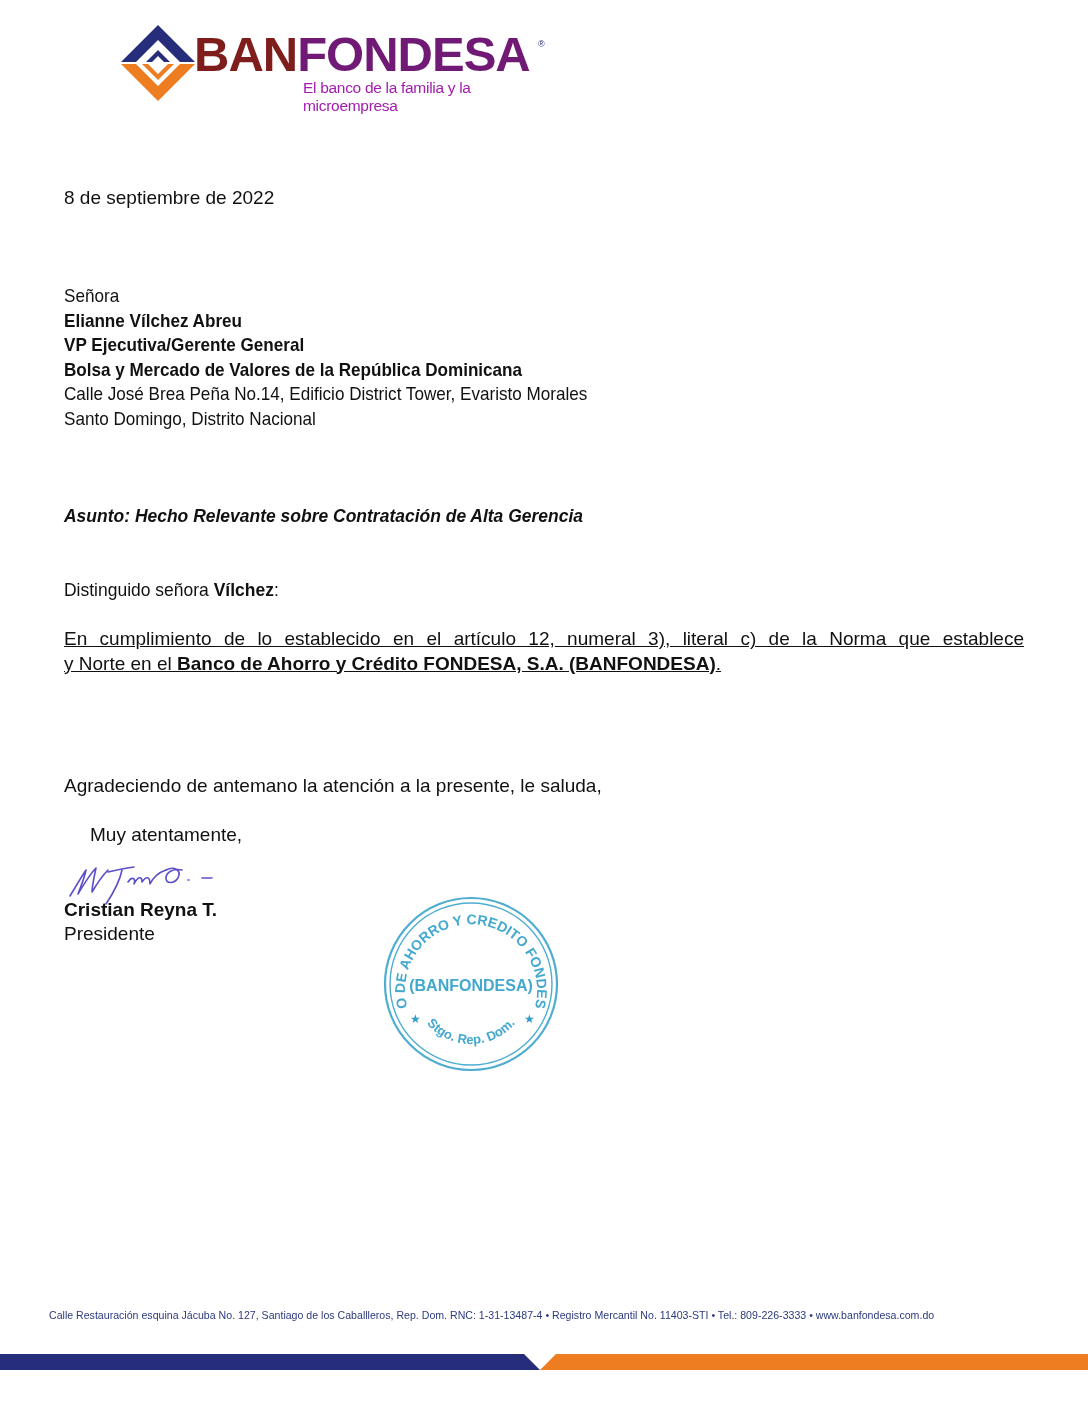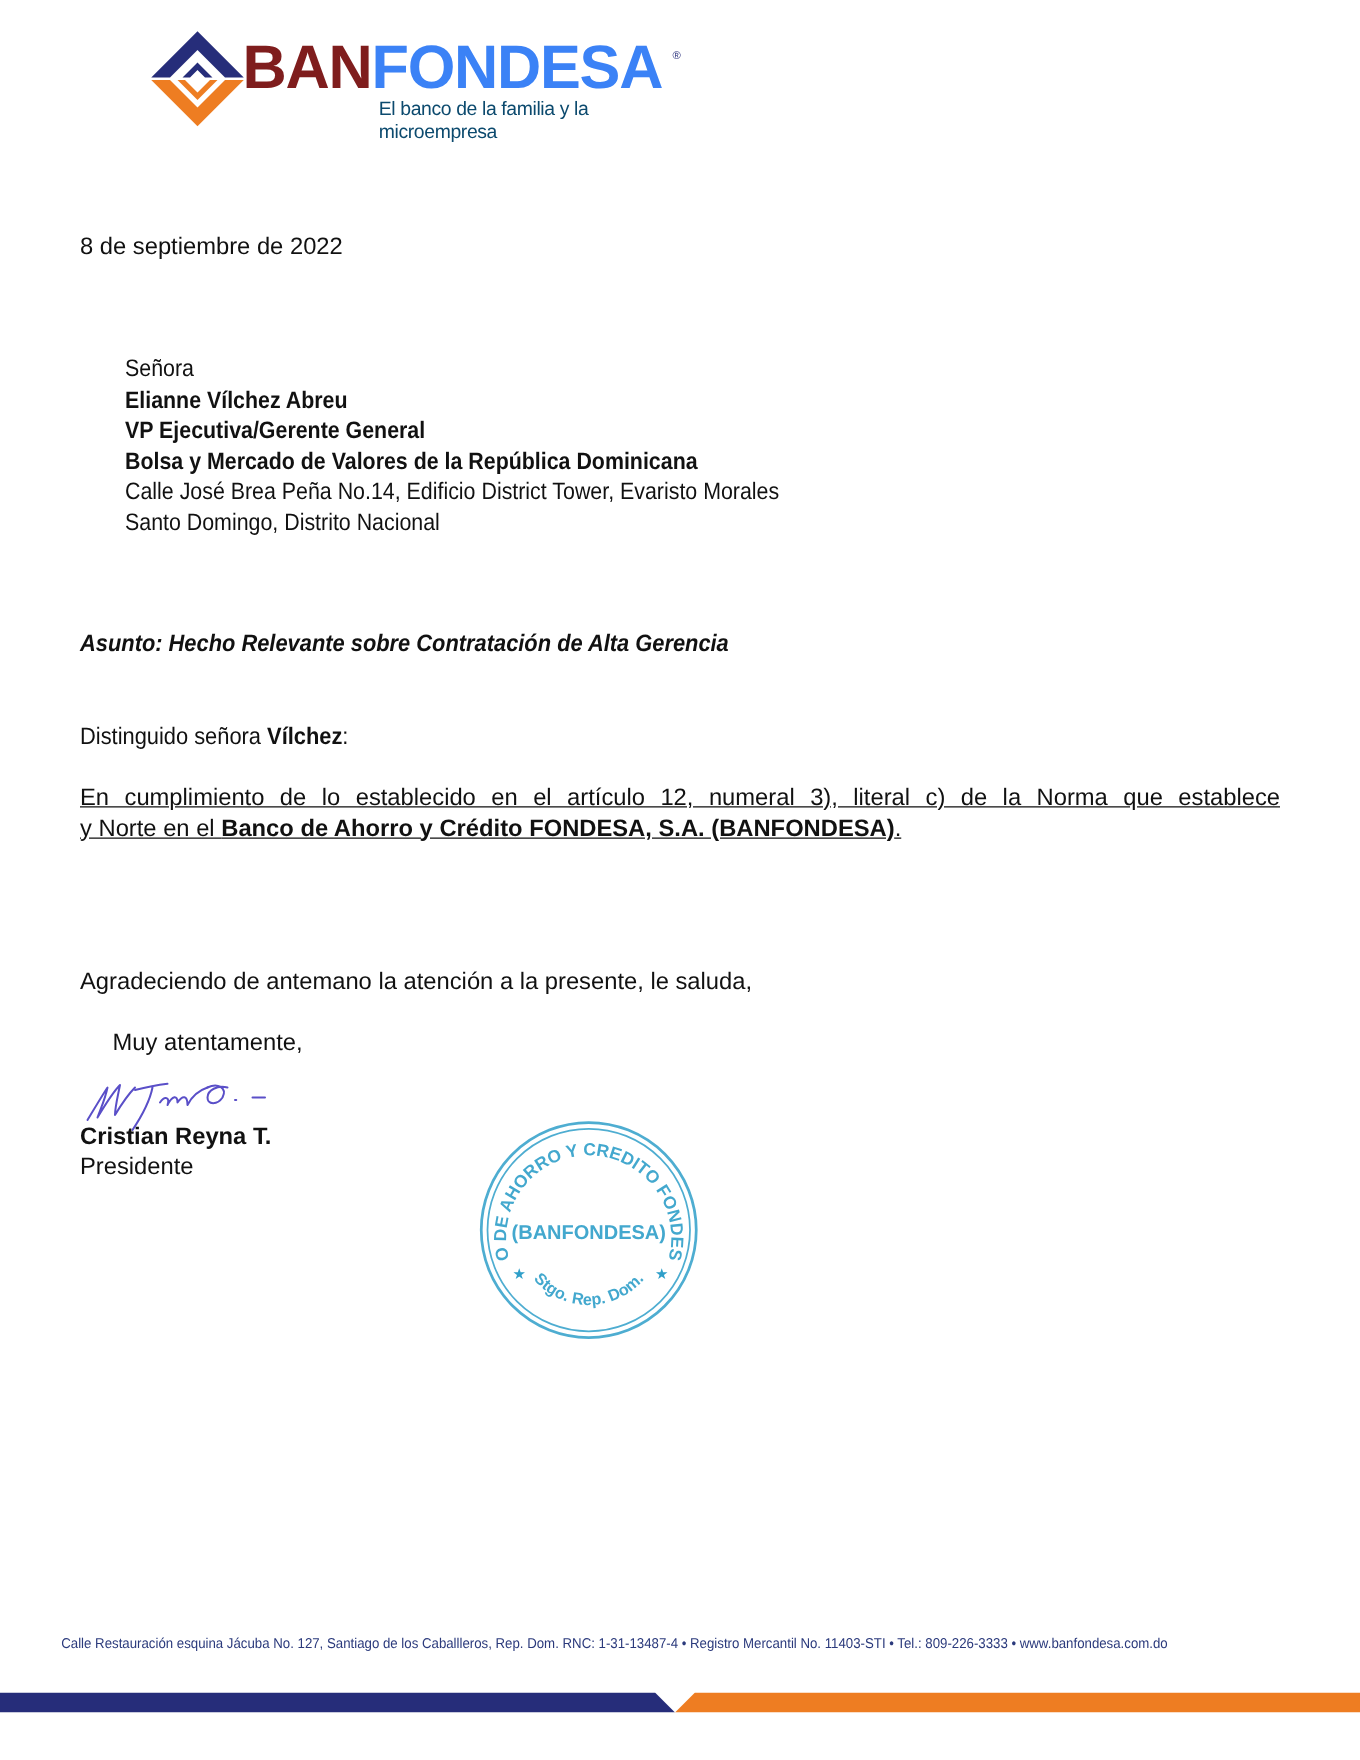--- a/index.html
+++ b/index.html
@@ -5,28 +5,28 @@
   html, body { margin: 0; padding: 0; background: #ffffff; }
   body { width: 1088px; height: 1408px; position: relative; overflow: hidden;
          font-family: "Liberation Sans", sans-serif; color: #111111; }
   .abs { position: absolute; }
   
   #logo { left: 118px; top: 22px; width: 440px; height: 80px; }
   #logo-mark { position: absolute; left: 0; top: 0; width: 80px; height: 80px; }
   #logo-word { position: absolute; left: 76px; top: 8px; font-family: "Liberation Sans", sans-serif;
                font-weight: bold; font-size: 49px; letter-spacing: -1px; line-height: 1; }
   #logo-word .ban { color: #7f1d1d; }
-  #logo-word .fon { color: #3b82f6; }
+  #logo-word .fon { color: #701a75; }
   #logo-reg { position: absolute; left: 420px; top: 17px; font-size: 9px; color: #262d7a; }
-  #logo-tag { position: absolute; left: 185px; top: 57px; font-size: 15.5px; color: #0c4a6e;
+  #logo-tag { position: absolute; left: 185px; top: 57px; font-size: 15.5px; color: #a21caf;
               font-family: "Liberation Sans Narrow", "Liberation Sans", sans-serif; letter-spacing: -0.3px; }
 
   .txt { font-size: 19px; line-height: 24.5px; white-space: nowrap; }
   #date { left: 64px; top: 186px; }
-  #address { left: 64px; top: 284px; font-size: 19px; line-height: 24.5px; margin-left: 36px; }
+  #address { left: 64px; top: 284px; font-size: 19px; line-height: 24.5px; }
   #address div { white-space: nowrap; transform: scaleX(0.9); transform-origin: left top; }
   #address .b { font-weight: bold; }
   #subject { left: 64px; top: 504px; font-weight: bold; font-style: italic; transform: scaleX(0.92); transform-origin: left top; }
   #salutation { left: 64px; top: 578px; transform: scaleX(0.92); transform-origin: left top; }
   #body-para { left: 64px; top: 627px; width: 960px; font-size: 19px; line-height: 24.5px;
                text-align: justify; }
   #body-para .l { display: block; white-space: nowrap; text-align-last: justify; text-decoration: underline; }
   #body-para .l.last { text-align-last: left; }
   #body-para b { font-weight: bold; }
   #thanks { left: 64px; top: 774px; text-align: center; }

